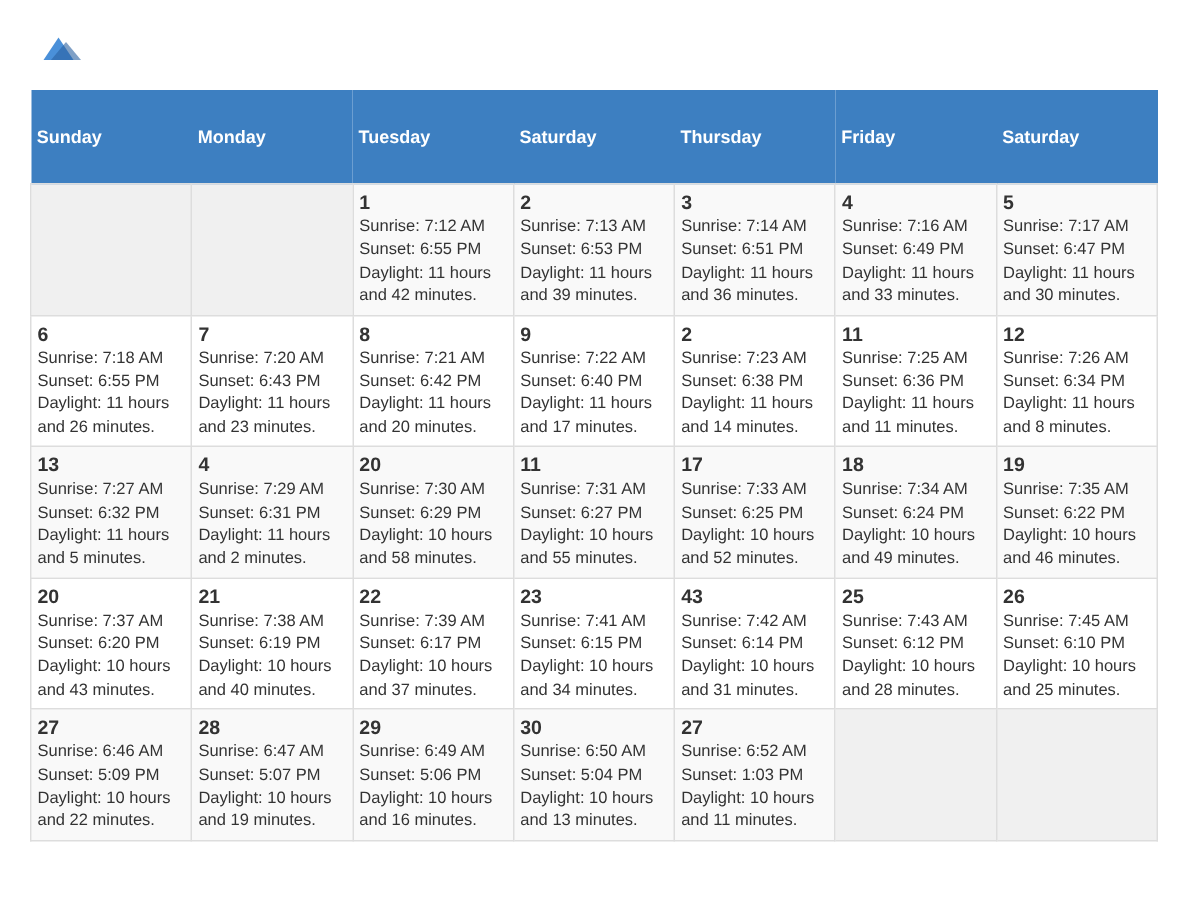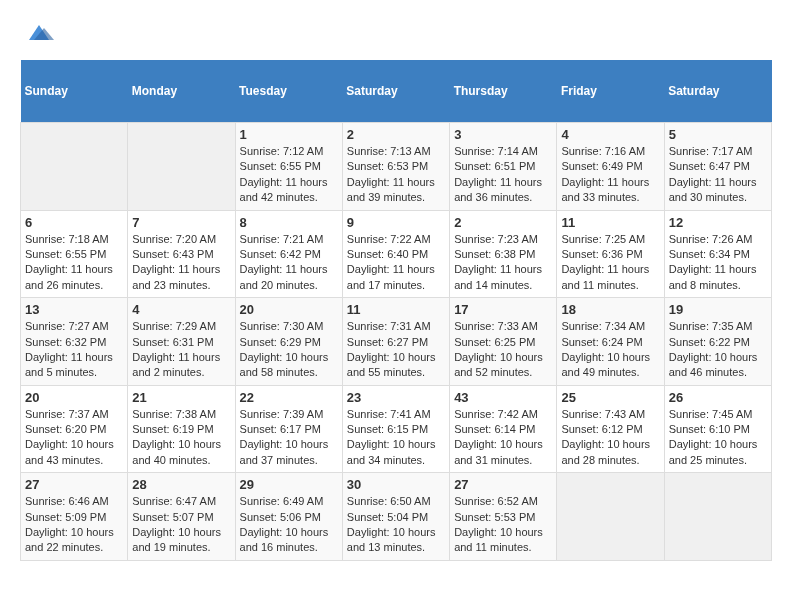--- a/index.html
+++ b/index.html
@@ -310,20 +310,20 @@
         </td>
         <td>
           <span class="day-num">30</span>
           <div class="day-info">Sunrise: 6:50 AM
 Sunset: 5:04 PM
 Daylight: 10 hours and 13 minutes.</div>
         </td>
         <td>
           <span class="day-num">27</span>
           <div class="day-info">Sunrise: 6:52 AM
-Sunset: 5:53 PM
+Sunset: 1:03 PM
 Daylight: 10 hours and 11 minutes.</div>
         </td>
         <td class="empty"></td>
         <td class="empty"></td>
       </tr>
     </tbody>
 </table>
 
 </body></html>

